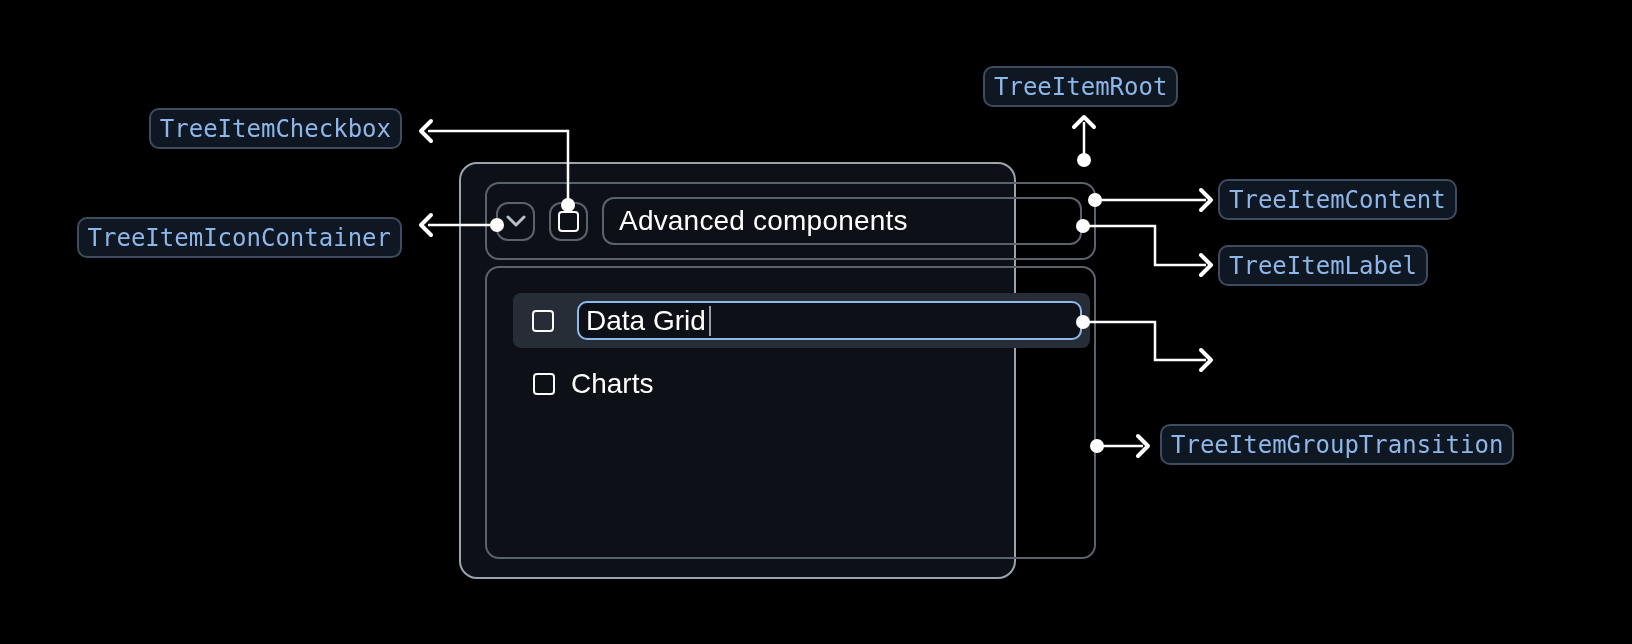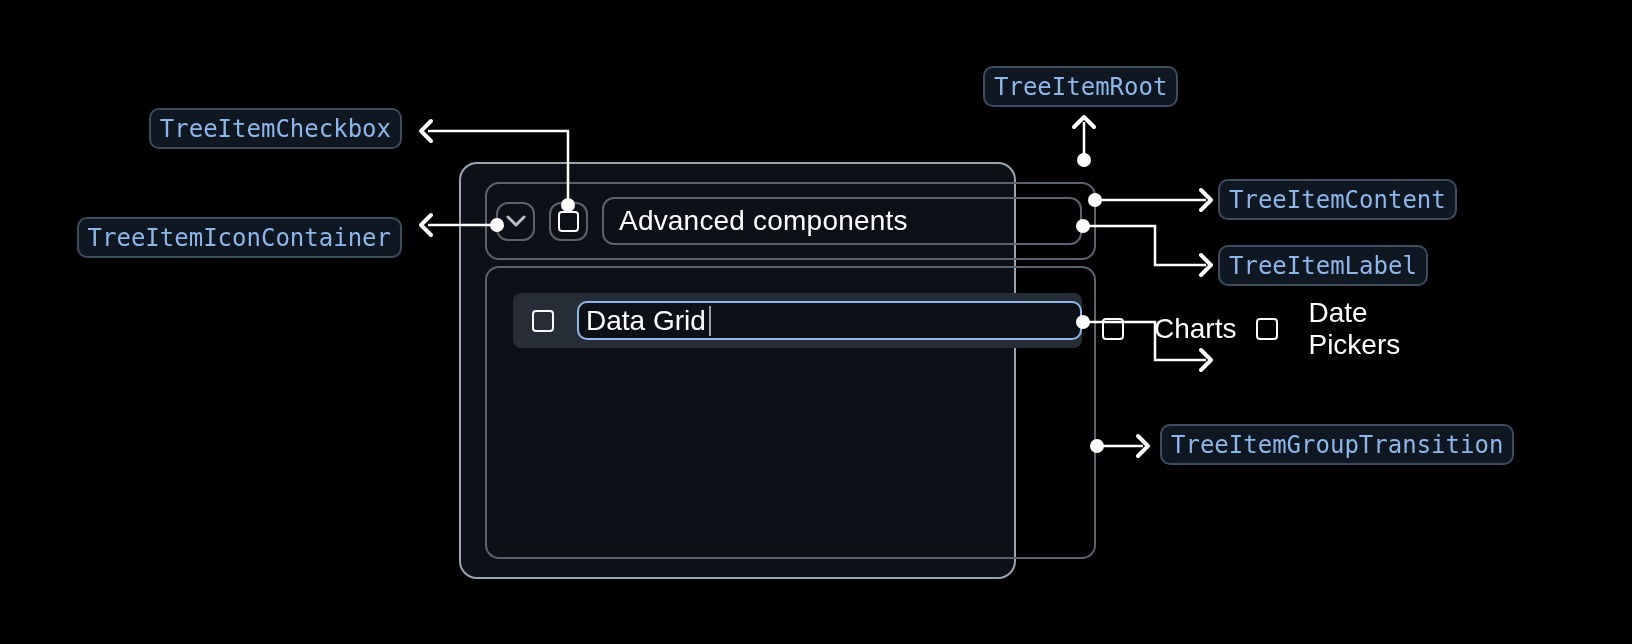--- a/index.html
+++ b/index.html
@@ -24,26 +24,26 @@
          display:flex;align-items:center;justify-content:center;flex:0 0 auto}
   .sq-btn + .sq-btn{margin-left:14px}
   .cb{display:inline-block;width:21px;height:21px;border:2.5px solid #fafafa;
       border-radius:4px;flex:0 0 auto}
   .label-box{flex:1;height:48px;margin-left:14px;margin-right:12px;
       border:2px solid var(--inner-border);border-radius:12px;
       display:flex;align-items:center;padding-left:15px;
       color:var(--text);font-size:28px;letter-spacing:.2px}
   .group{position:absolute;left:24px;top:102px;width:611px;height:293px;
       border:2px solid var(--inner-border);border-radius:14px;
-      padding:25px 4px 0 26px;display:flex;flex-direction:row}
+      padding:25px 4px 0 26px;display:flex;flex-direction:column}
   .row{height:55px;display:flex;align-items:center;padding-left:20px;
       color:var(--text);font-size:28px;border-radius:8px}
   .row + .row{margin-top:8px}
   .row .cb{width:22px;height:22px}
-  .row .row-label{margin-left:30px}
+  .row .row-label{margin-left:16px}
   .row.editing{background:var(--row-highlight);padding-left:19px}
   .label-input{height:39px;width:505px;margin-left:23px;border:2px solid var(--input-border);
       border-radius:10px;background:var(--panel-background);
       display:flex;align-items:center;padding-left:7px;color:var(--text);font-size:28px}
   .caret{display:inline-block;width:2px;height:30px;background:var(--caret);margin-left:3px}
 
   
   .badge{position:absolute;height:41px;display:inline-flex;align-items:center;
       padding:0 9px;background:var(--badge-background);
       border:2px solid var(--badge-border);border-radius:10px;
@@ -83,24 +83,20 @@
         <span class="cb"></span>
         <div class="label-input">
           <span>Data Grid</span>
           <span class="caret"></span>
         </div>
       </div>
       <div class="row">
         <span class="cb"></span>
         <span class="row-label">Charts</span>
       </div>
-      <div class="row">
-        <span class="cb"></span>
-        <span class="row-label">Date Pickers</span>
-      </div>
     </div>
   </div>
 
   <div class="badge" style="right:1230px;top:108px">TreeItemCheckbox</div>
   <div class="badge" style="left:983px;top:66px">TreeItemRoot</div>
   <div class="badge" style="right:1230px;top:217px">TreeItemIconContainer</div>
   <div class="badge" style="left:1218px;top:245px">TreeItemLabel</div>
   <div class="badge" style="left:1218px;top:179px">TreeItemContent</div>
   <div class="badge" style="left:1160px;top:424px">TreeItemGroupTransition</div>
 

